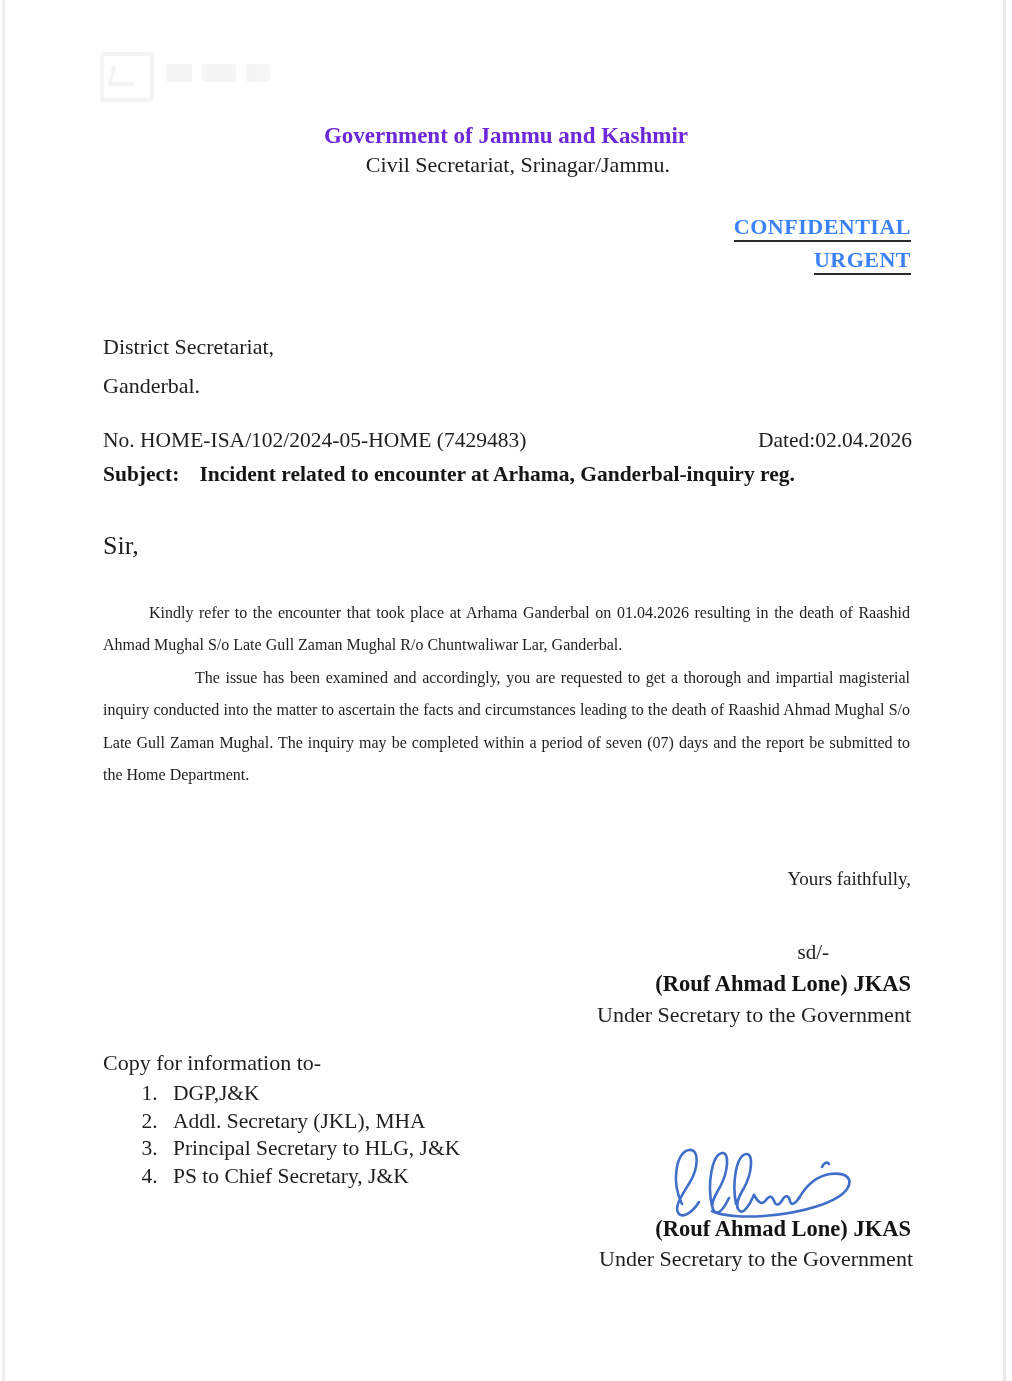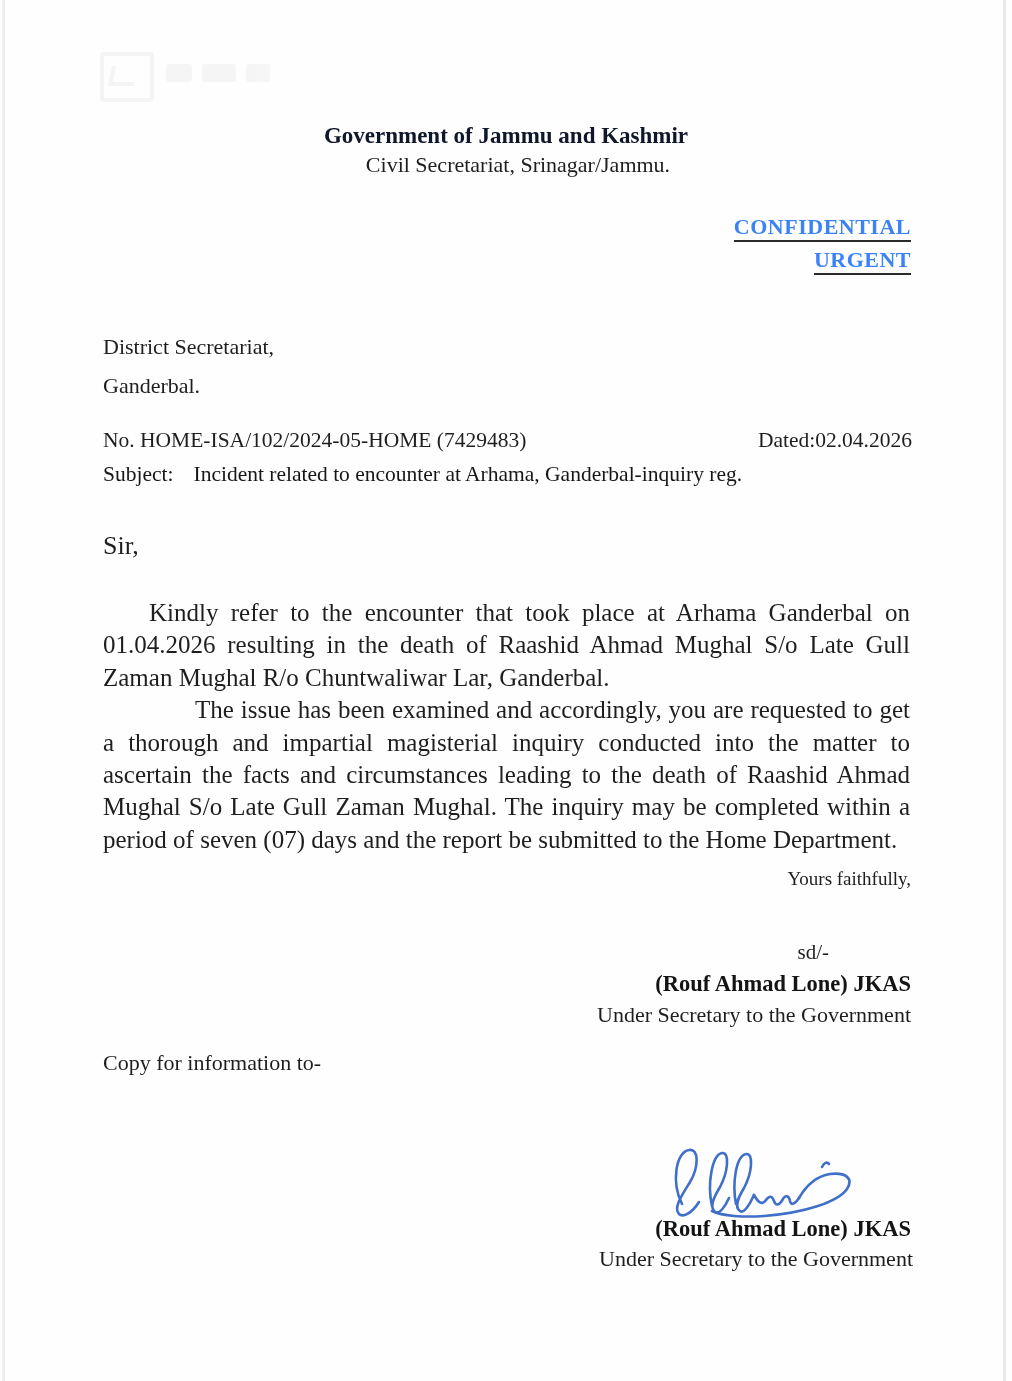--- a/index.html
+++ b/index.html
@@ -19,43 +19,43 @@
   
   .watermark{position:absolute;left:100px;top:52px;width:170px;height:44px;opacity:.05;}
   .wm-box{position:absolute;left:0;top:0;width:46px;height:42px;border:4px solid #555;border-radius:4px;}
   .wm-tick{position:absolute;left:10px;top:14px;width:22px;height:16px;border-left:4px solid #555;border-bottom:4px solid #555;transform:skewX(-12deg);}
   .wm-blob{position:absolute;top:12px;height:18px;background:#666;border-radius:3px;}
   .wm-b1{left:66px;width:26px;}
   .wm-b2{left:102px;width:34px;}
   .wm-b3{left:146px;width:24px;}
 
   .letterhead{position:absolute;left:0;top:121px;width:100%;text-align:center;line-height:29px;}
-  .lh-1,.lh-2{font-weight:bold;font-size:23px;color:#0f172a;text-align:center;}
+  .lh-1,.lh-2{font-weight:bold;font-size:23px;color:#6d28d9;text-align:center;}
   .lh-3{font-size:22px;padding-left:24px;}
 
   .classification{position:absolute;right:101px;top:212px;text-align:right;line-height:33px;}
   .class-line{display:block;}
   .class-line span{
     font-weight:bold;font-size:22px;letter-spacing:.5px;color:#3b82f6;
     border-bottom:2.5px solid #2a2a2a;display:inline-block;line-height:26px;
   }
 
   .addressee{position:absolute;left:103px;top:327px;font-size:22px;line-height:39px;}
 
   .ref-row{
     position:absolute;left:103px;right:100px;top:428px;
     display:flex;justify-content:space-between;align-items:baseline;
     font-size:21.5px;
   }
-  .subject-row{position:absolute;left:103px;right:84px;top:462px;font-weight:normal;font-size:21.5px;color:#161616;}
+  .subject-row{position:absolute;left:103px;right:84px;top:462px;font-weight:bold;font-size:21.5px;color:#161616;}
   .subject-label{margin-right:20px;}
 
   .salutation{position:absolute;left:103px;top:531px;font-size:26px;}
 
-  .body-text{position:absolute;left:103px;width:807px;top:597px;font-size:25px;line-height:32.4px;text-align:justify;}
+  .body-text{position:absolute;left:103px;width:807px;top:597px;font-size:16px;line-height:32.4px;text-align:justify;}
   .body-text p{margin:0;}
   .para-1{text-indent:46px;}
   .para-2{text-indent:92px;}
 
   .valediction{position:absolute;right:101px;top:868px;font-size:19px;}
   .sd{position:absolute;right:183px;top:940px;font-size:21px;}
   .closing-name{position:absolute;right:101px;top:971px;font-size:22.5px;font-weight:bold;color:#141414;}
   .closing-title{position:absolute;right:101px;top:1002px;font-size:22px;}
 
   .copy-heading{position:absolute;left:103px;top:1050px;font-size:22px;}
@@ -115,20 +115,26 @@
     <p class="para-1">Kindly refer to the encounter that took place at Arhama Ganderbal on 01.04.2026 resulting in the death of Raashid Ahmad Mughal S/o Late Gull Zaman Mughal R/o Chuntwaliwar Lar, Ganderbal.</p>
     <p class="para-2">The issue has been examined and accordingly, you are requested to get a thorough and impartial magisterial inquiry conducted into the matter to ascertain the facts and circumstances leading to the death of Raashid Ahmad Mughal S/o Late Gull Zaman Mughal. The inquiry may be completed within a period of seven (07) days and the report be submitted to the Home Department.</p>
   </div>
 
   <div class="valediction">Yours faithfully,</div>
   <div class="sd">sd/-</div>
   <div class="closing-name">(Rouf Ahmad Lone) JKAS</div>
   <div class="closing-title">Under Secretary to the Government</div>
 
   <div class="copy-heading">Copy for information to-</div>
+  <ol class="copy-list">
+    <li>DGP,J&amp;K</li>
+    <li>Addl. Secretary (JKL), MHA</li>
+    <li>Principal Secretary to HLG, J&amp;K</li>
+    <li>PS to Chief Secretary, J&amp;K</li>
+  </ol>
 
   <svg class="signature" viewBox="0 0 222 92" fill="none">
     <g stroke="#3f6fc8" stroke-width="2.6" stroke-linecap="round" fill="none">
       <path d="M30,64 C19,42 24,12 37,10 C47,8 47,27 38,42 C30,55 21,68 27,74 C31,78 40,73 47,62"></path>
       <path d="M60,66 C55,44 60,15 70,13 C78,12 76,32 68,47 C62,57 57,67 63,72 C67,75 73,67 77,58"></path>
       <path d="M84,64 C80,43 84,16 94,14 C102,13 100,33 92,48 C86,58 82,67 88,71 C92,74 98,64 102,55"></path>
       <path d="M102,55 C106,62 110,66 114,60 C117,56 120,55 122,61 C124,66 127,66 131,59 C133,55 137,55 138,61 C139,66 143,64 147,58"></path>
       <path d="M170,27 C172,23 175,21 177,24"></path>
       <path d="M147,58 C154,46 165,36 178,34 C193,32 202,38 195,49 C186,62 152,73 112,76 C92,77.5 70,76 60,71"></path>
     </g>

